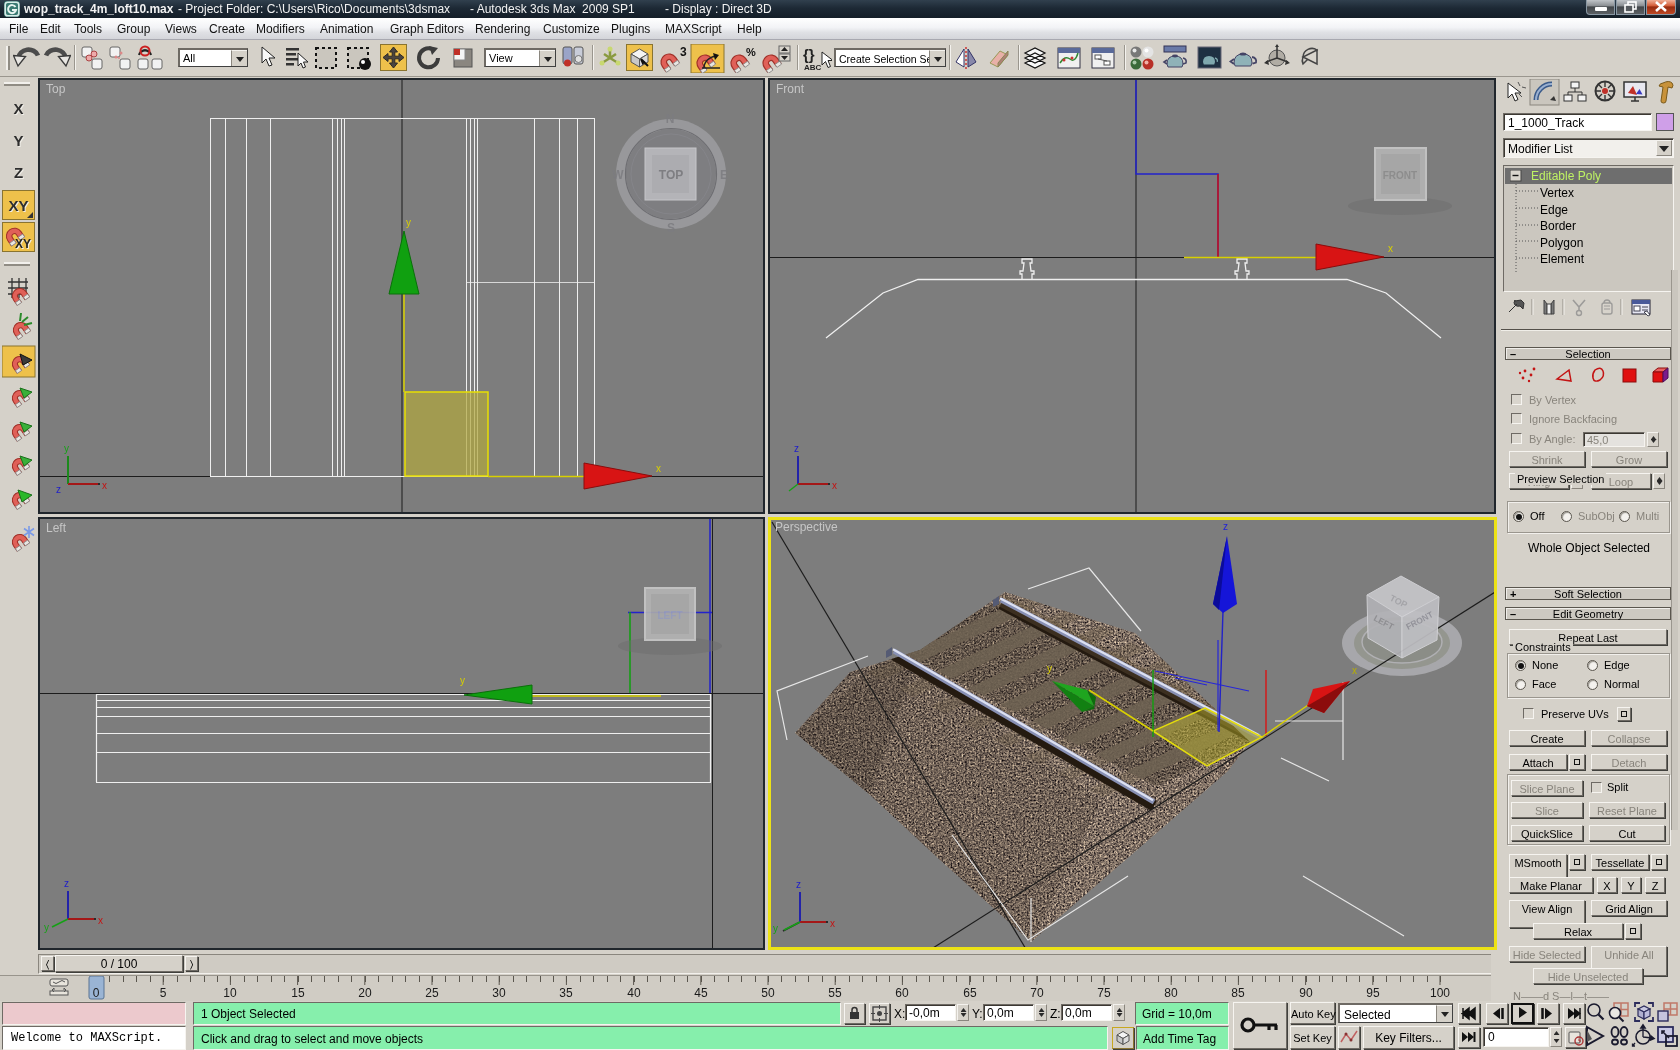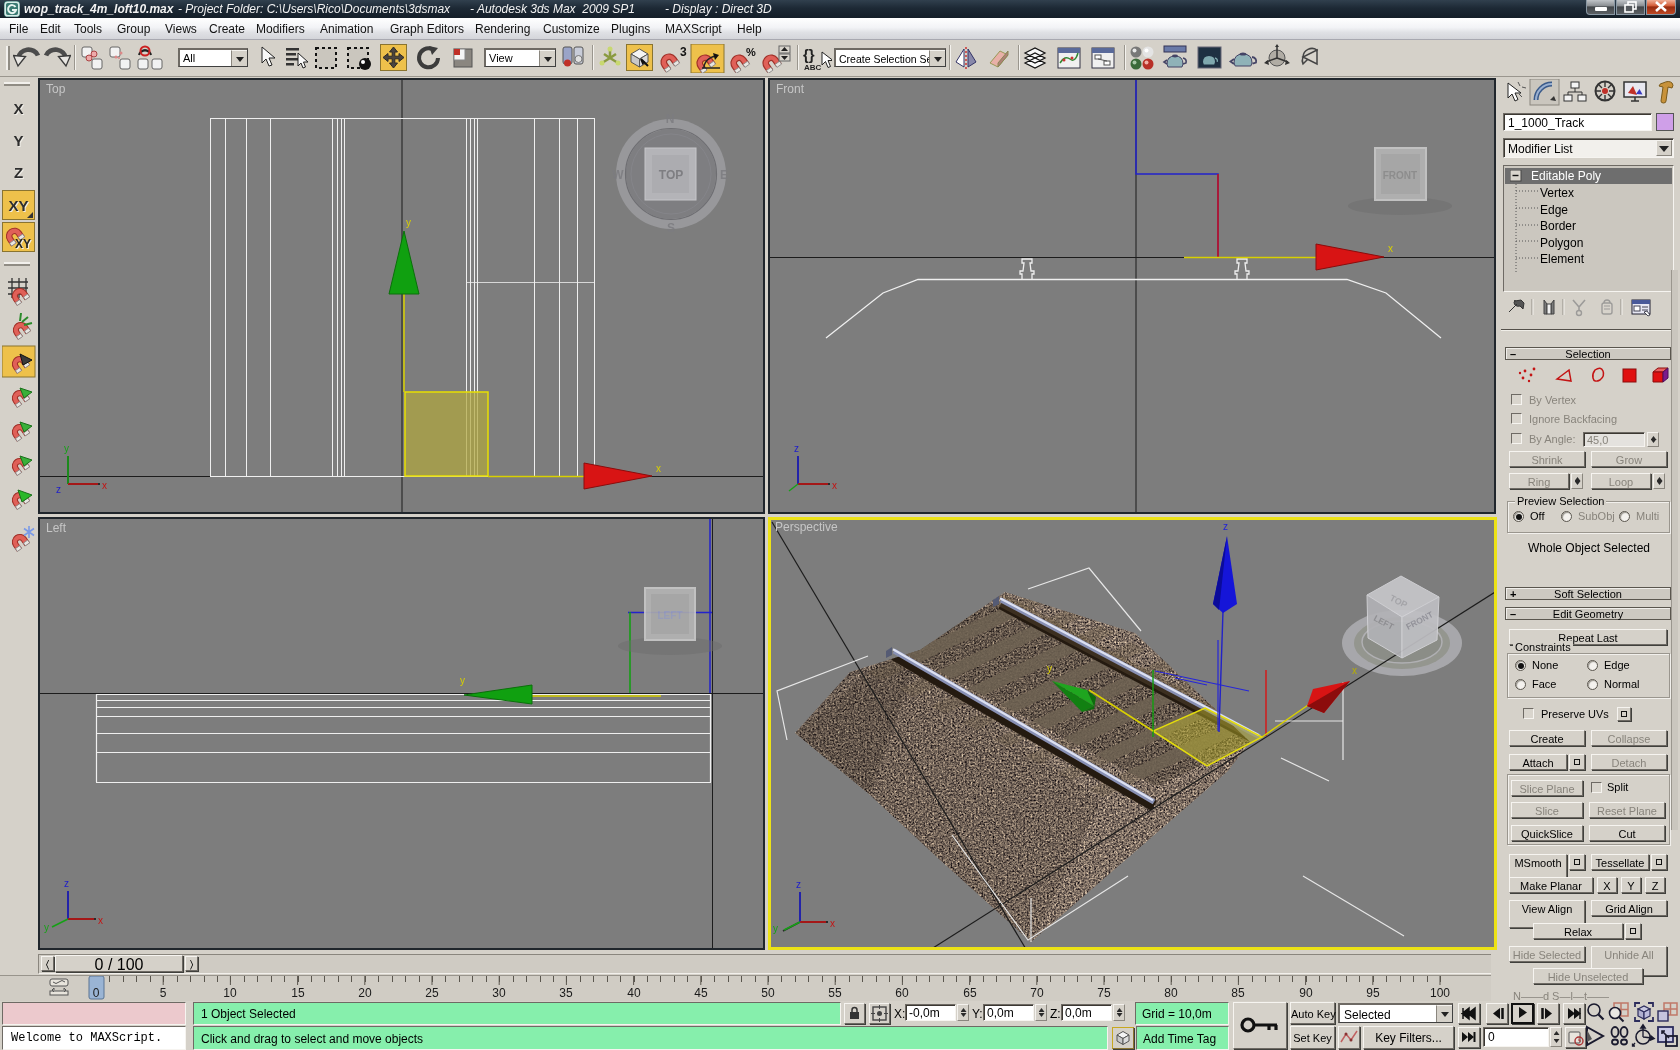--- a/index.html
+++ b/index.html
@@ -1,20 +1,20 @@
 <!DOCTYPE html>
 <html><head><meta charset="utf-8">
 <style>
 html,body{margin:0;padding:0;width:1680px;height:1050px;overflow:hidden;background:#d5d1c9;font-family:"Liberation Sans",sans-serif;}
 *{box-sizing:border-box;}
 .abs{position:absolute;}
 #root{position:relative;width:1680px;height:1050px;}
 
 #titlebar{left:0;top:0;width:1680px;height:18px;background:linear-gradient(180deg,#31404e 0%,#1d2935 45%,#141e28 100%);color:#f2f2f2;font-size:12px;}
-#titlebar .ttext{position:absolute;top:2px;white-space:pre;font-style:italic;}
+#titlebar .ttext{position:absolute;top:2px;white-space:pre;}
 
 .winbtn{position:absolute;top:0;height:15px;border:1px solid #8a98a4;border-top:none;}
 
 #menubar{left:0;top:18px;width:1680px;height:22px;background:linear-gradient(180deg,#ffffff 0%,#f2f3f6 45%,#dfe0e4 70%,#d4d5da 100%);border-bottom:1px solid #a8a8b0;color:#111;font-size:12px;}
 #menubar span{position:absolute;top:4px;}
 
 #toolbar{left:0;top:41px;width:1680px;height:36px;background:#d5d1c9;border-bottom:1px solid #9a968e;}
 .tbtn{position:absolute;top:3px;width:27px;height:27px;}
 .tbtn.hl{background:#eec14b;border:1px solid #8a7430;}
 .tsep{position:absolute;top:4px;width:2px;height:25px;border-left:1px solid #9a968e;border-right:1px solid #f4f2ee;}
@@ -625,21 +625,21 @@
       </div>
 <div class="abs" style="left:157px;top:36px;width:18px;height:18px;background:#cf9fe8;border:1px solid #555;"></div>
 <div class="sunk abs" style="left:4px;top:61px;width:171px;height:20px;background:#f2f0ec;">
         <span style="position:absolute;left:4px;top:3px;font-size:12px;">Modifier List</span>
         <span style="position:absolute;right:1px;top:1px;width:16px;height:16px;background:#d5d1c9;border:1px solid #8a867e;border-top-color:#f4f2ee;border-left-color:#f4f2ee;"></span>
         <svg style="position:absolute;right:3px;top:6px" width="12" height="8">
           <path d="M1 1 h10 l-5 6 z" fill="#222"></path>
         </svg>
       </div>
 <div class="abs" style="left:4px;top:88px;width:171px;height:127px;background:#cbc7bf;border-top:1px solid #6e6a64;border-left:1px solid #6e6a64;border-bottom:1px solid #f6f4f0;border-right:1px solid #f6f4f0;">
- <div style="position:absolute;left:1px;top:2px;width:167px;height:16px;background:#6e6e6e;color:#ffffff;font-size:12px;">
+ <div style="position:absolute;left:1px;top:2px;width:167px;height:16px;background:#6e6e6e;color:#bef264;font-size:12px;">
           <span style="position:absolute;left:26px;top:1px">Editable Poly</span>
         </div>
  <svg style="position:absolute;left:6px;top:4px" width="13" height="13">
           <rect x="0" y="0" width="11" height="11" fill="#d8d4cc" stroke="#444"></rect>
           <path d="M2.5 5.5 h6" stroke="#111" stroke-width="1.4"></path>
         </svg>
  <svg style="position:absolute;left:10px;top:18px" width="40" height="95" stroke="#555" stroke-dasharray="1 2">
           <path d="M2 0 V88 M2 7 h22 M2 24 h22 M2 41 h22 M2 57 h22 M2 74 h22" fill="none"></path>
         </svg>
  <div style="position:absolute;left:36px;top:20px;font-size:12px;">Vertex</div>
@@ -709,21 +709,21 @@
         <span style="position:absolute;left:3px;top:1px">45,0</span>
       </div>
 <div class="spin" style="left:148px;top:355px;height:15px;"></div>
 <div class="btn3 abs dis" style="left:10px;top:374px;width:76px;height:16px;line-height:16px;">Shrink</div>
 <div class="btn3 abs dis" style="left:92px;top:374px;width:76px;height:16px;line-height:16px;">Grow</div>
 <div class="btn3 abs dis" style="left:10px;top:396px;width:60px;height:16px;line-height:16px;">Ring</div>
       <div class="spin" style="left:72px;top:396px;height:16px;"></div>
 <div class="btn3 abs dis" style="left:92px;top:396px;width:60px;height:16px;line-height:16px;">Loop</div>
       <div class="spin" style="left:154px;top:396px;height:16px;"></div>
 <div class="gbox" style="left:8px;top:424px;width:163px;height:32px;"></div>
-<div class="glabel" style="left:16px;top:418px;text-align:right;">Preview Selection</div>
+<div class="glabel" style="left:16px;top:396px;text-align:right;">Preview Selection</div>
 <div class="radio" style="left:14px;top:434px;"></div>
       <div class="abs" style="left:16.5px;top:436.5px;width:6px;height:6px;border-radius:50%;background:#111;"></div>
       <div class="abs" style="left:31px;top:433px;">Off</div>
 <div class="radio" style="left:62px;top:434px;"></div>
       <div class="abs" style="left:79px;top:433px;color:#88847c;">SubObj</div>
 <div class="radio" style="left:120px;top:434px;"></div>
       <div class="abs" style="left:137px;top:433px;color:#88847c;">Multi</div>
 <div class="abs" style="left:0;top:464px;width:180px;text-align:center;font-size:12px;">Whole Object Selected</div>
 <div class="rollhead" style="top:510px;"><b>+</b>Soft Selection</div>
 <div class="rollhead" style="top:530px;"><b>–</b>Edit Geometry</div>
@@ -781,21 +781,21 @@
 <div class="btn3 abs dis" style="left:92px;top:869px;width:76px;height:30px;line-height:16px;">Unhide All</div>
 <div class="btn3 abs dis" style="left:34px;top:891px;width:110px;height:16px;line-height:16px;">Hide Unselected</div>
 <div class="abs dis" style="left:14px;top:913px;color:#88847c;">N——d S—l—t——</div>
 <div class="abs" style="left:172px;top:193px;width:7px;height:560px;background:#cac6be;border-left:1px solid #9a968e;"></div>
 </div>
 
 <div class="abs" id="botzone">
 
 <div class="abs" style="left:38px;top:3px;width:1453px;height:20px;background:#cfcbc3;border-top:1px solid #8a867e;border-left:1px solid #8a867e;border-bottom:1px solid #f2f0ec;"></div>
 <div class="btn3 abs" style="left:41px;top:5px;width:13px;height:15px;line-height:15px;">〈</div>
-<div class="btn3 abs" style="left:55px;top:4px;width:128px;height:17px;line-height:17px;font-size:16px;">0 / 100</div>
+<div class="btn3 abs" style="left:55px;top:4px;width:128px;height:17px;line-height:17px;font-size:12px;">0 / 100</div>
 <div class="btn3 abs" style="left:185px;top:5px;width:13px;height:15px;line-height:15px;">〉</div>
 
 <div class="abs" style="left:0px;top:24px;width:1491px;height:26px;background:#d0ccc4;border-top:1px solid #98948c;"></div>
 <svg class="abs" style="left:47px;top:27px" width="28" height="19">
         <rect x="3" y="1" width="18" height="7" rx="2" fill="#e8e4dc" stroke="#555"></rect>
         <path d="M6 4 q3 3 6 0 t6 0" fill="none" stroke="#555"></path>
         <rect x="3" y="13" width="18" height="4" fill="#e8e4dc" stroke="#555"></rect>
         <path d="M7 12 v-2 M7 10 l-2 2 l2 2 M17 12 v-2 M17 10 l2 2 l-2 2" stroke="#555" fill="none"></path>
       </svg>
 <div class="abs" style="left:96px;top:25px;width:1345px;height:6px;background:repeating-linear-gradient(90deg,#5a564e 0 1px,transparent 1px 13.44px);"></div>

